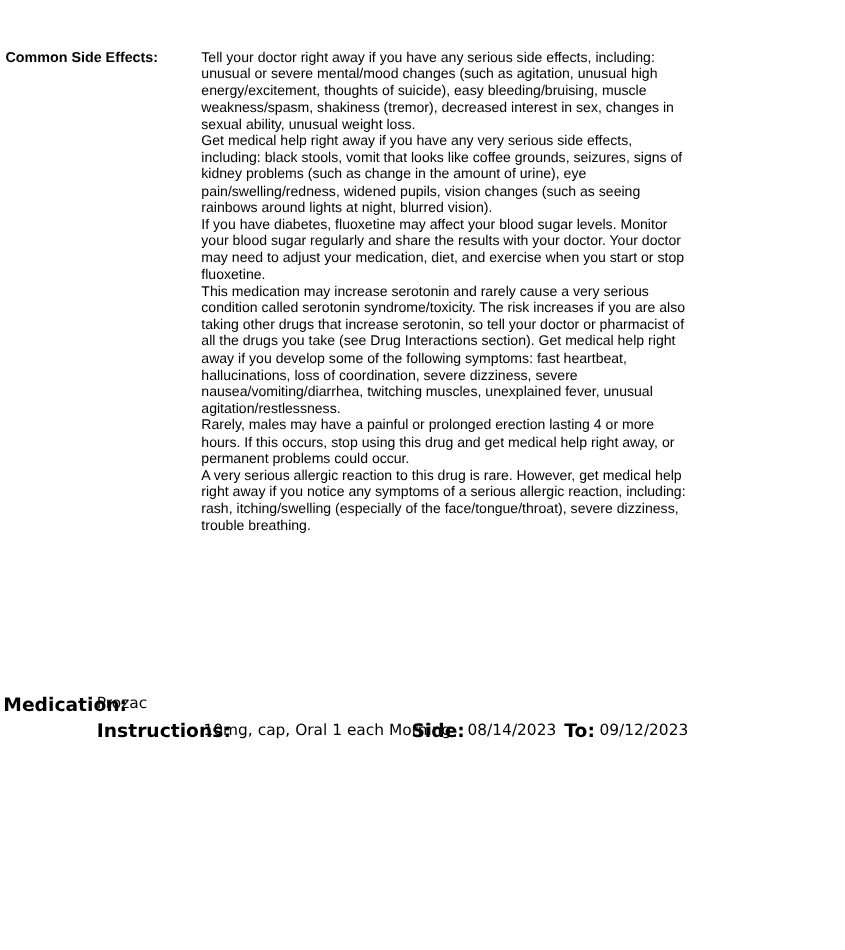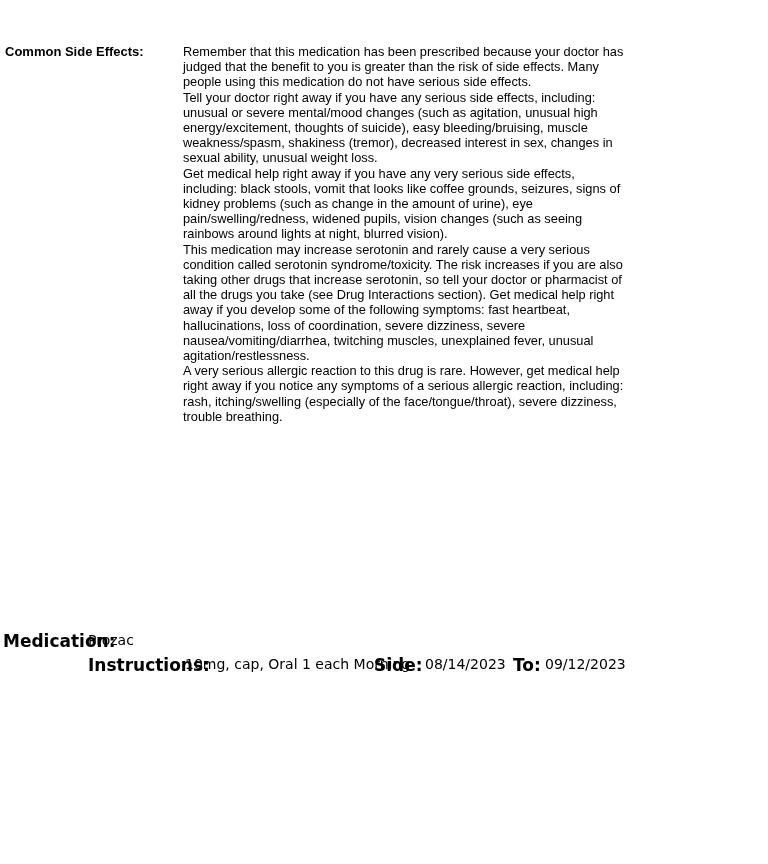--- a/index.html
+++ b/index.html
@@ -73,24 +73,25 @@
   .to-value    { left: 545px; top: 656px; }
 </style>
 </head>
 <body>
 
 <div class="page">
 
   <div class="side-effects-label">Common Side Effects:</div>
 
   <div class="side-effects-text">
-      <div class="para">Remember that this medication has been prescribed because your doctor has judged that the benefit to you is greater than the risk of side effects. Many people using this medication do not have serious side effects.</div>
       <div class="para">Tell your doctor right away if you have any serious side effects, including: unusual or severe mental/mood changes (such as agitation, unusual high energy/excitement, thoughts of suicide), easy bleeding/bruising, muscle weakness/spasm, shakiness (tremor), decreased interest in sex, changes in sexual ability, unusual weight loss.</div>
       <div class="para">Get medical help right away if you have any very serious side effects, including: black stools, vomit that looks like coffee grounds, seizures, signs of kidney problems (such as change in the amount of urine), eye pain/swelling/redness, widened pupils, vision changes (such as seeing rainbows around lights at night, blurred vision).</div>
+      <div class="para">If you have diabetes, fluoxetine may affect your blood sugar levels. Monitor your blood sugar regularly and share the results with your doctor. Your doctor may need to adjust your medication, diet, and exercise when you start or stop fluoxetine.</div>
       <div class="para">This medication may increase serotonin and rarely cause a very serious condition called serotonin syndrome/toxicity. The risk increases if you are also taking other drugs that increase serotonin, so tell your doctor or pharmacist of all the drugs you take (see Drug Interactions section). Get medical help right away if you develop some of the following symptoms: fast heartbeat, hallucinations, loss of coordination, severe dizziness, severe nausea/vomiting/diarrhea, twitching muscles, unexplained fever, unusual agitation/restlessness.</div>
+      <div class="para">Rarely, males may have a painful or prolonged erection lasting 4 or more hours. If this occurs, stop using this drug and get medical help right away, or permanent problems could occur.</div>
       <div class="para">A very serious allergic reaction to this drug is rare. However, get medical help right away if you notice any symptoms of a serious allergic reaction, including: rash, itching/swelling (especially of the face/tongue/throat), severe dizziness, trouble breathing.</div>
     </div>
 
   <div class="bottom-label med-label">Medication:</div>
 
   <div class="bottom-value med-value">Prozac</div>
 
   <div class="bottom-label instr-label">Instructions:</div>
 
   <div class="bottom-value instr-value">10mg, cap, Oral 1 each Morning</div>

